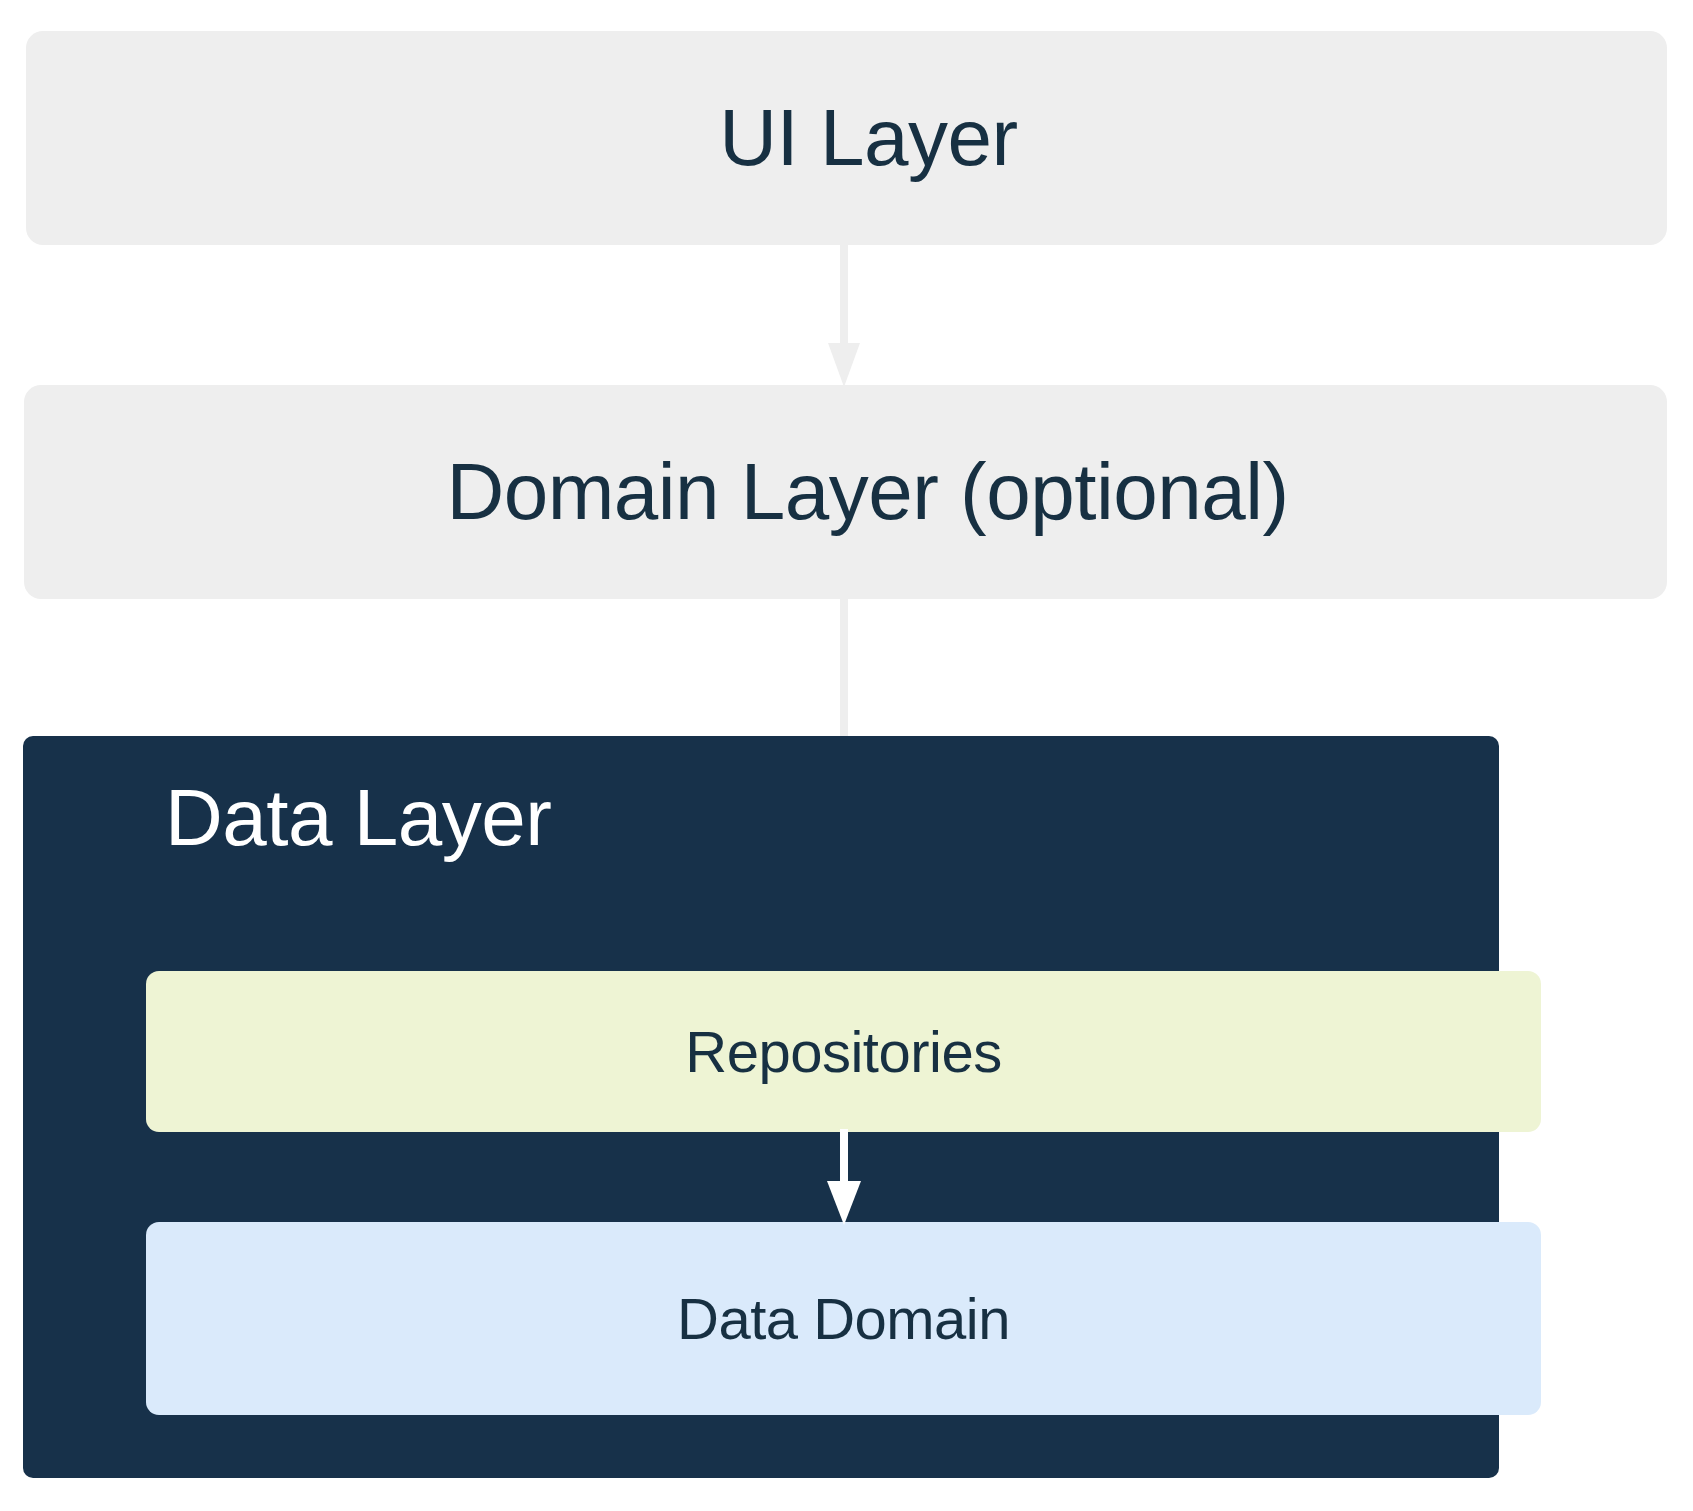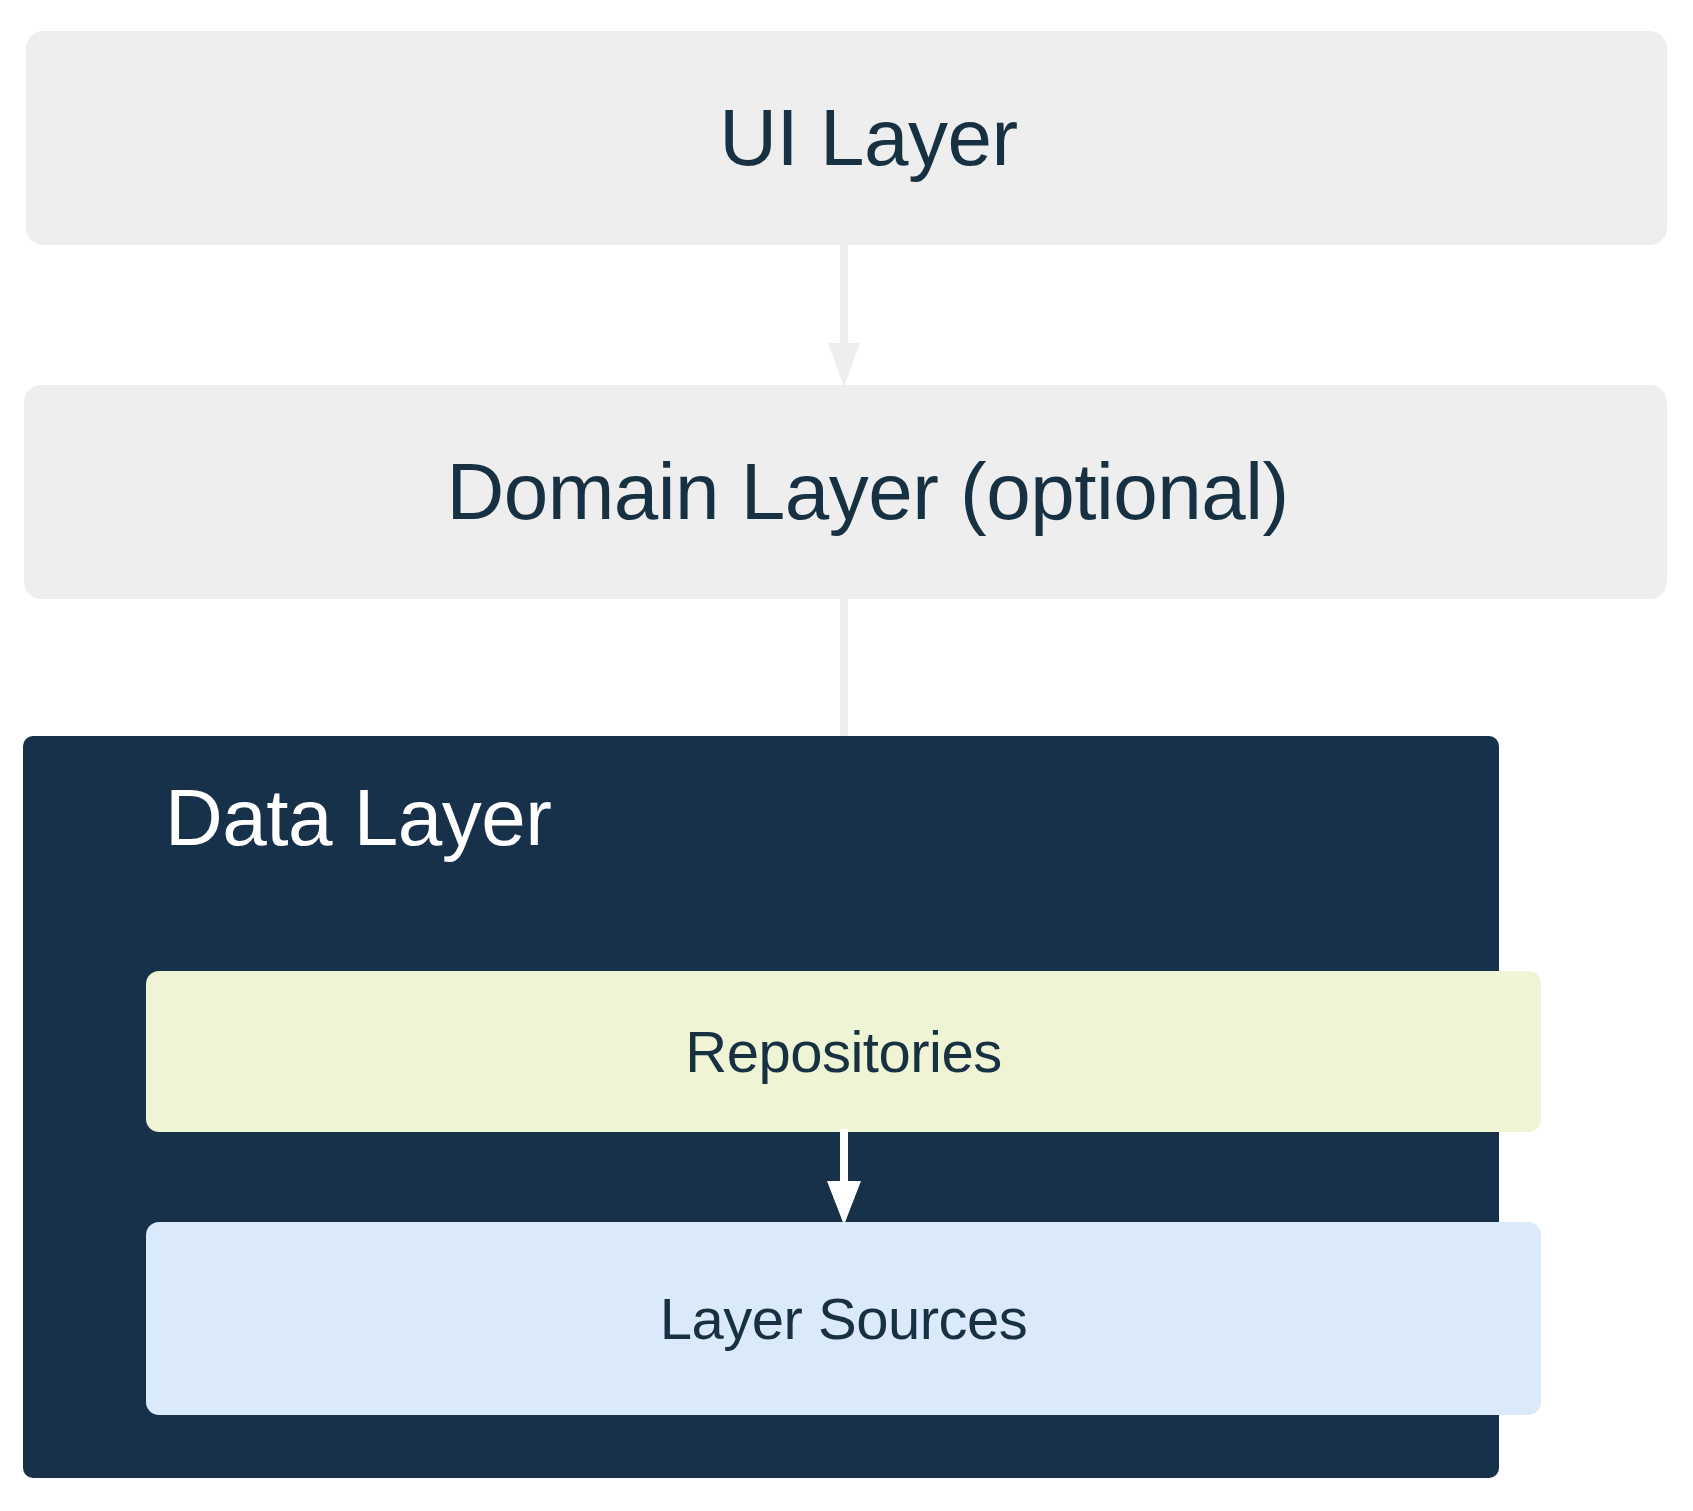--- a/index.html
+++ b/index.html
@@ -168,21 +168,21 @@
 
   <div id="data-layer">
 
     <div id="data-layer-title">Data Layer</div>
 
     <div id="repositories-box">
       <span class="layer-label">Repositories</span>
     </div>
 
     <div id="data-sources-box">
-      <span class="layer-label">Layer Sources</span>
+      <span class="layer-label">Data Domain</span>
     </div>
 
   </div>
 
   <svg class="arrow" id="arrow-repositories-to-datasources" viewBox="0 0 40 96">
     <rect x="16" y="0" width="8" height="54" fill="#ffffff"></rect>
     <polygon points="3,52 37,52 20,96" fill="#ffffff"></polygon>
   </svg>
 
 </div>

